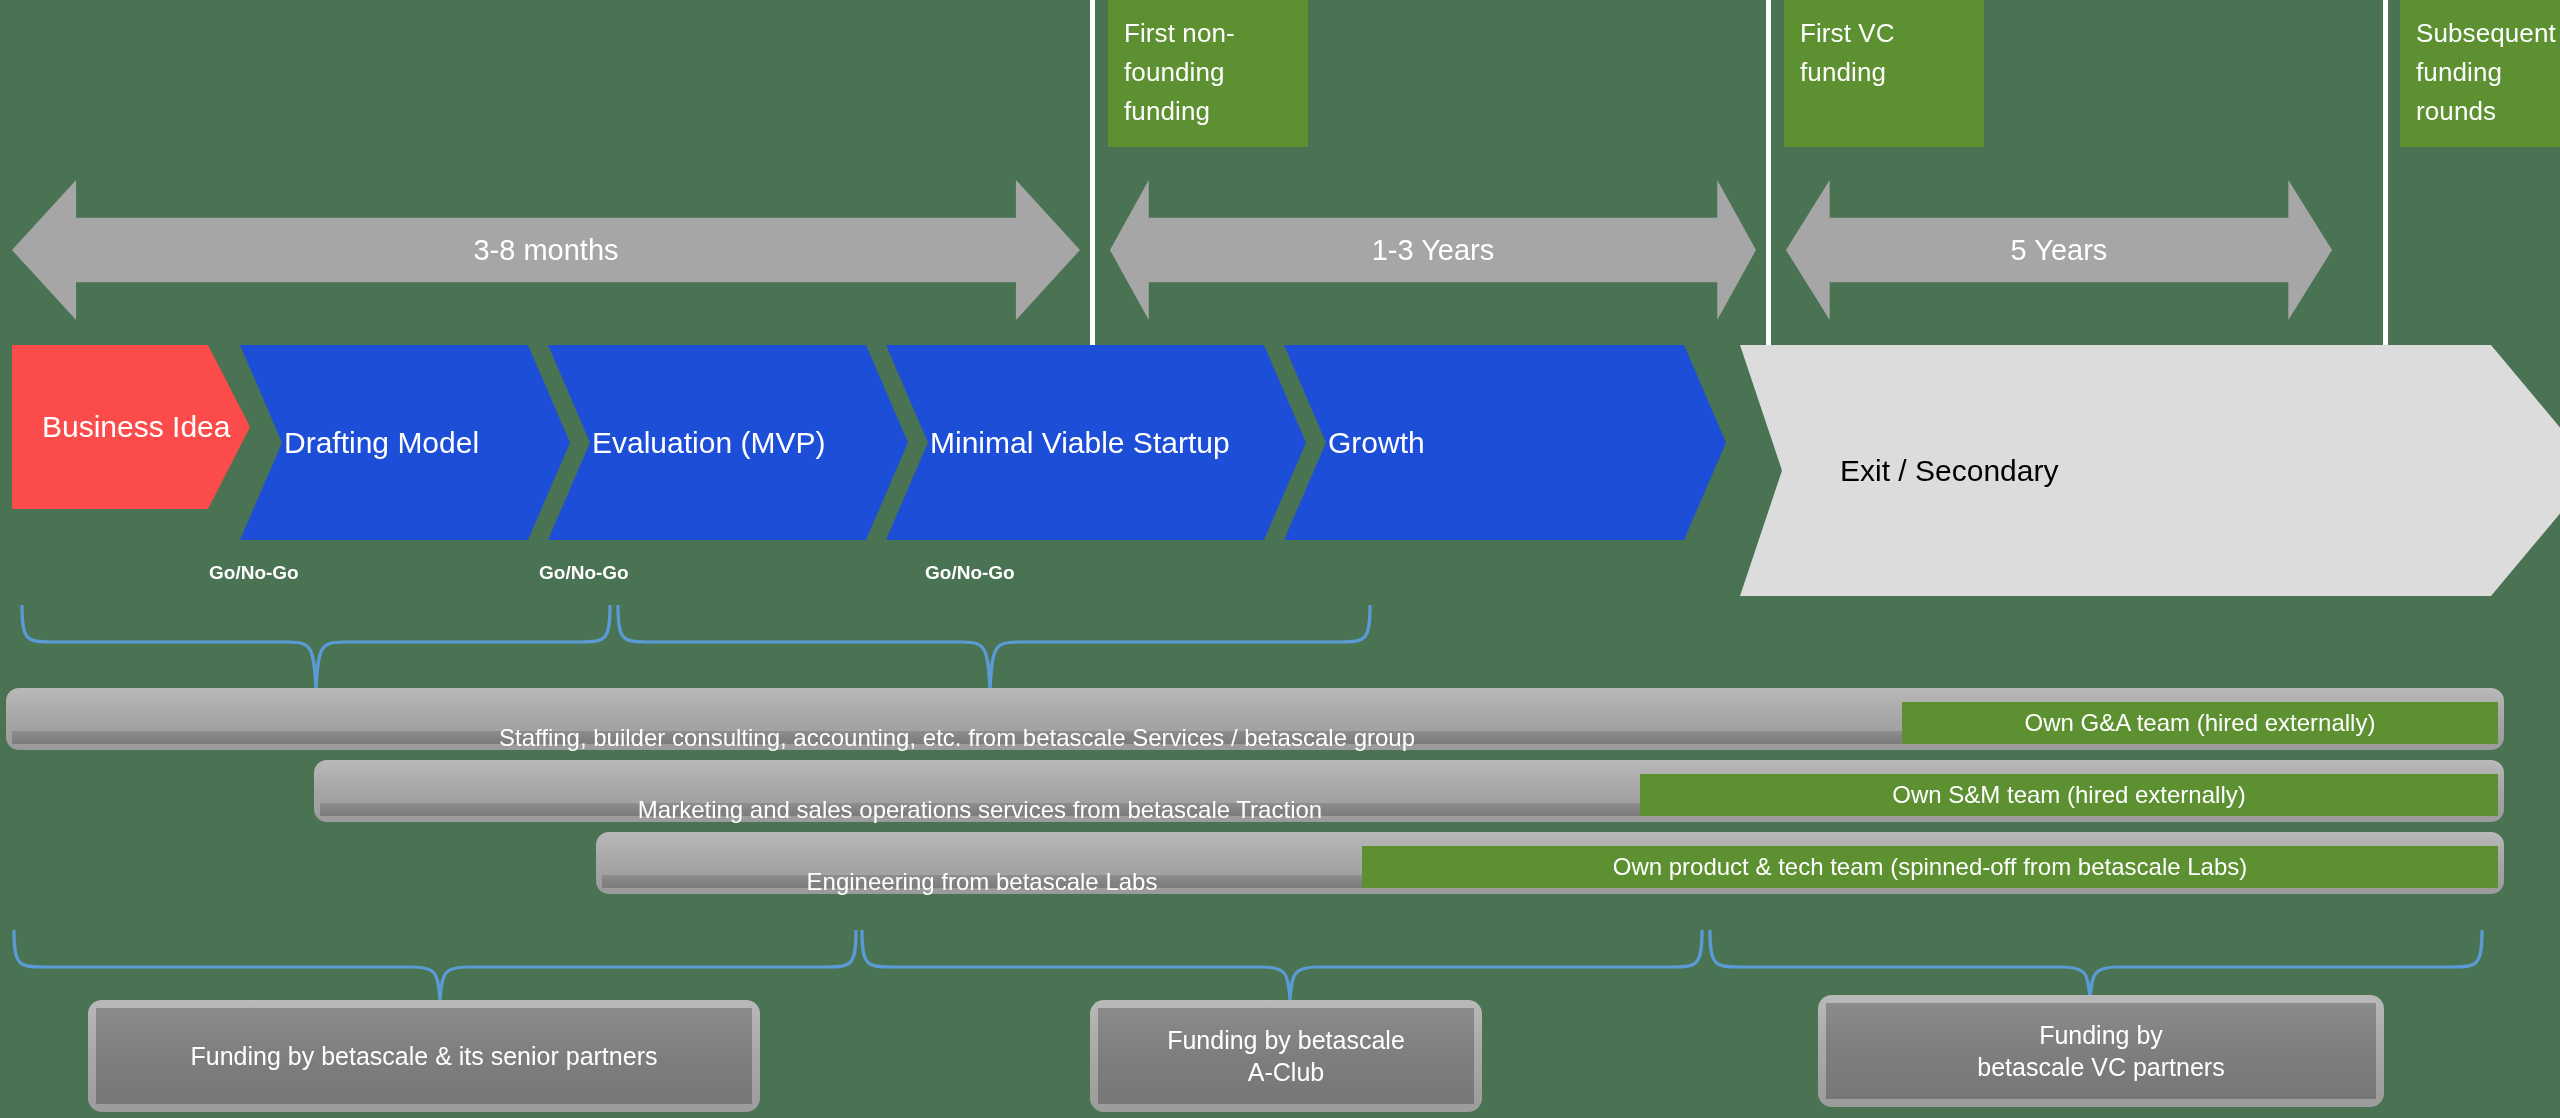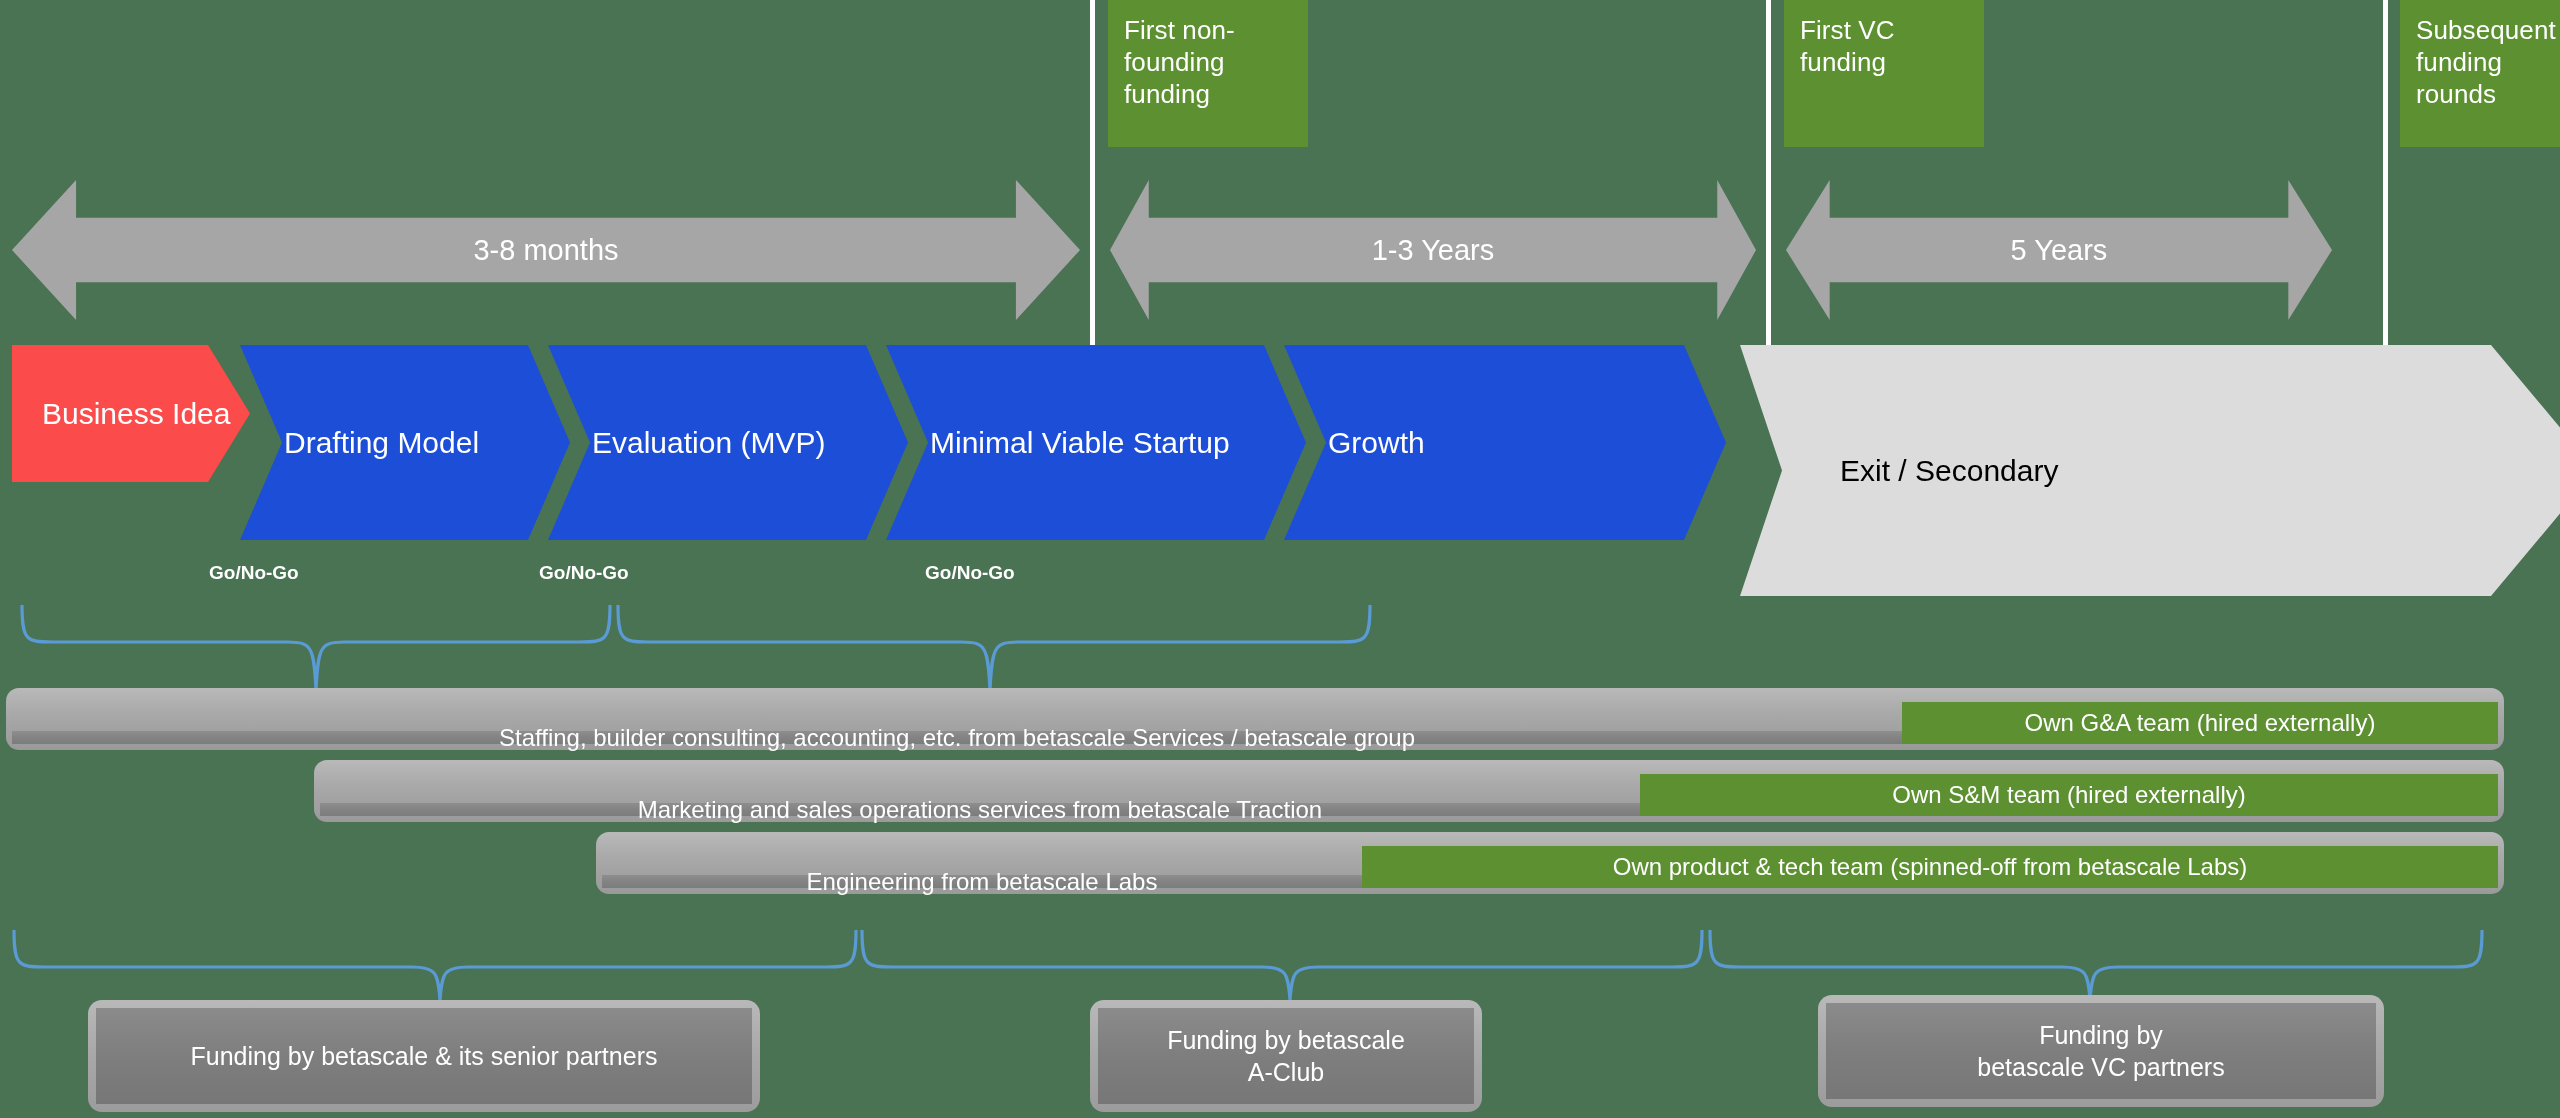--- a/index.html
+++ b/index.html
@@ -14,21 +14,21 @@
   .abs{position:absolute;box-sizing:border-box;}
 
   
   .vline{background:#ffffff;width:5px;}
 
   
   .milestone{
     background:#5c9030;
     color:#ffffff;
     font-size:26px;
-    line-height:32px;
+    line-height:39px;
     padding:14px 16px 0 16px;
     letter-spacing:.1px;
   }
 
   
   .darrow{
     background:#a6a6a6;
     display:flex;align-items:center;justify-content:center;
     color:#ffffff;font-size:29px;
     -webkit-clip-path:polygon(0 50%,6% 0,6% 27%,94% 27%,94% 0,100% 50%,94% 100%,94% 73%,6% 73%,6% 100%);
@@ -123,21 +123,21 @@
   <div class="abs darrow" style="left:12px;top:180px;width:1068px;height:140px;">
     <span>3-8 months</span>
   </div>
   <div class="abs darrow" style="left:1110px;top:180px;width:646px;height:140px;">
     <span>1-3 Years</span>
   </div>
   <div class="abs darrow narrow" style="left:1786px;top:180px;width:546px;height:140px;">
     <span>5 Years</span>
   </div>
 
-  <div class="abs chev first" style="left:12px;top:345px;width:238px;height:137px;">
+  <div class="abs chev first" style="left:12px;top:345px;width:238px;height:164px;">
     <span>Business Idea</span>
   </div>
   <div class="abs chev mid" style="left:240px;top:345px;width:330px;height:195px;">
     <span>Drafting Model</span>
   </div>
   <div class="abs chev mid" style="left:548px;top:345px;width:360px;height:195px;">
     <span>Evaluation (MVP)</span>
   </div>
   <div class="abs chev mid" style="left:886px;top:345px;width:420px;height:195px;">
     <span>Minimal Viable Startup</span>

